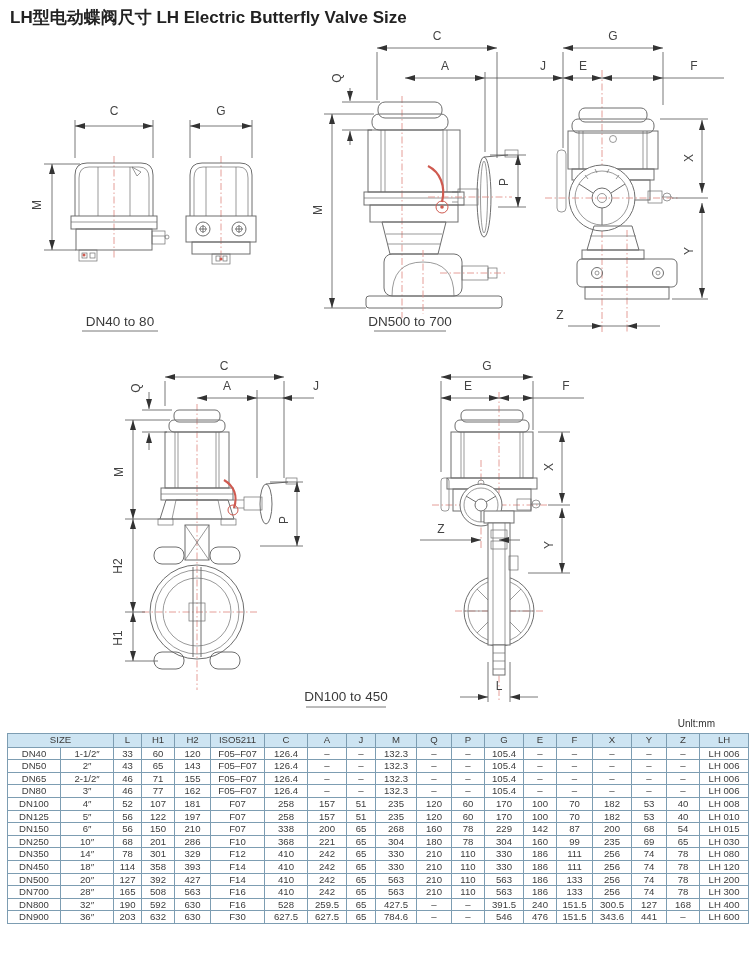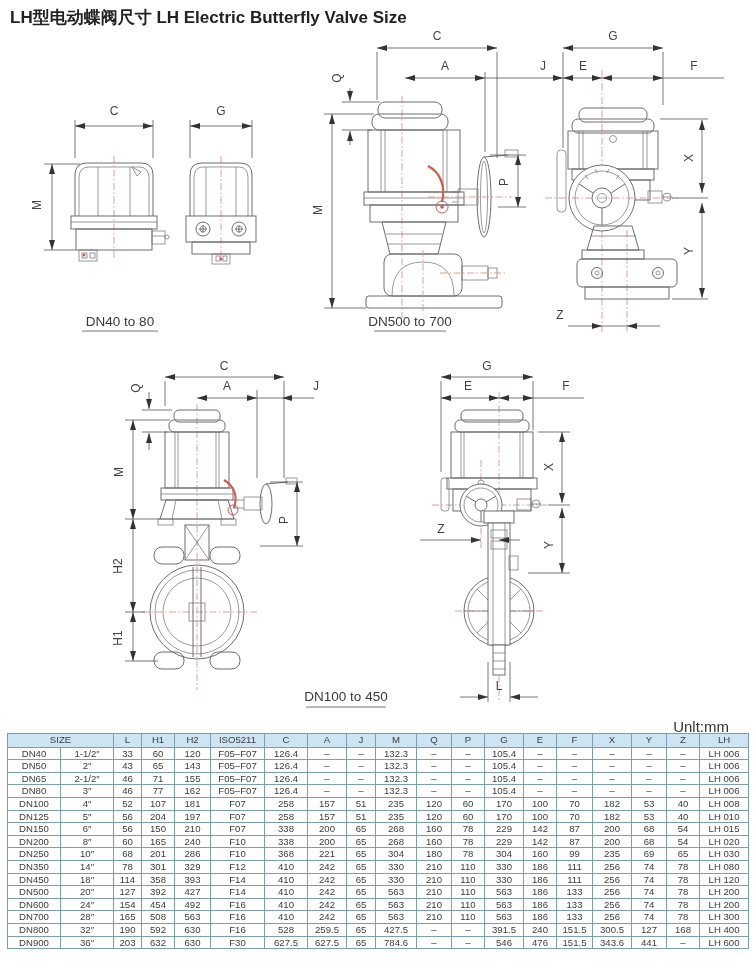--- a/index.html
+++ b/index.html
@@ -2,21 +2,21 @@
 <html><head>
 <meta charset="utf-8">
 <style>
   html,body{margin:0;padding:0}
   body{
     width:755px;height:977px;position:relative;overflow:hidden;
     background:#fff;font-family:"Liberation Sans",sans-serif;
     --hdr:#cde4f2; --brd:#7d9db2; --ink:#3c3c3c;
   }
   .title{position:absolute;top:6px;left:10px;font-size:17px;font-weight:bold;color:#222;white-space:nowrap}
-  .unit{position:absolute;top:718px;right:26px;font-size:15px;color:#333}
+  .unit{position:absolute;top:718px;right:40px;font-size:10px;color:#333}
   svg.draw{position:absolute;top:0;left:0}
   .ln{fill:none;stroke:#6e6e6e;stroke-width:1}
   .thin{stroke-width:.7}
   .wfill{fill:#fff}
   .dim{stroke:#555;stroke-width:.8;fill:none}
   .cl{stroke:#e2938c;stroke-width:.9;fill:none;stroke-dasharray:7 2.5 1.5 2.5}
   .red{stroke:#cf5a50;fill:none;stroke-width:2.2}
   .redthin{stroke:#cf5a50;fill:none;stroke-width:1}
   .dimtxt{font-size:12px;fill:#444}
   .cap{font-size:13.5px;fill:#3a3a3a}
@@ -494,21 +494,21 @@
         <td>70</td>
         <td>182</td>
         <td>53</td>
         <td>40</td>
         <td>LH 008</td>
       </tr>
       <tr>
         <td>DN125</td>
         <td>5″</td>
         <td>56</td>
-        <td>204</td>
+        <td>122</td>
         <td>197</td>
         <td>F07</td>
         <td>258</td>
         <td>157</td>
         <td>51</td>
         <td>235</td>
         <td>120</td>
         <td>60</td>
         <td>170</td>
         <td>100</td>
@@ -533,41 +533,20 @@
         <td>78</td>
         <td>229</td>
         <td>142</td>
         <td>87</td>
         <td>200</td>
         <td>68</td>
         <td>54</td>
         <td>LH 015</td>
       </tr>
       <tr>
-        <td>DN200</td>
-        <td>8″</td>
-        <td>60</td>
-        <td>165</td>
-        <td>240</td>
-        <td>F10</td>
-        <td>338</td>
-        <td>200</td>
-        <td>65</td>
-        <td>268</td>
-        <td>160</td>
-        <td>78</td>
-        <td>229</td>
-        <td>142</td>
-        <td>87</td>
-        <td>200</td>
-        <td>68</td>
-        <td>54</td>
-        <td>LH 020</td>
-      </tr>
-      <tr>
         <td>DN250</td>
         <td>10″</td>
         <td>68</td>
         <td>201</td>
         <td>286</td>
         <td>F10</td>
         <td>368</td>
         <td>221</td>
         <td>65</td>
         <td>304</td>
@@ -638,41 +617,20 @@
         <td>110</td>
         <td>563</td>
         <td>186</td>
         <td>133</td>
         <td>256</td>
         <td>74</td>
         <td>78</td>
         <td>LH 200</td>
       </tr>
       <tr>
-        <td>DN600</td>
-        <td>24″</td>
-        <td>154</td>
-        <td>454</td>
-        <td>492</td>
-        <td>F16</td>
-        <td>410</td>
-        <td>242</td>
-        <td>65</td>
-        <td>563</td>
-        <td>210</td>
-        <td>110</td>
-        <td>563</td>
-        <td>186</td>
-        <td>133</td>
-        <td>256</td>
-        <td>74</td>
-        <td>78</td>
-        <td>LH 200</td>
-      </tr>
-      <tr>
         <td>DN700</td>
         <td>28″</td>
         <td>165</td>
         <td>508</td>
         <td>563</td>
         <td>F16</td>
         <td>410</td>
         <td>242</td>
         <td>65</td>
         <td>563</td>

